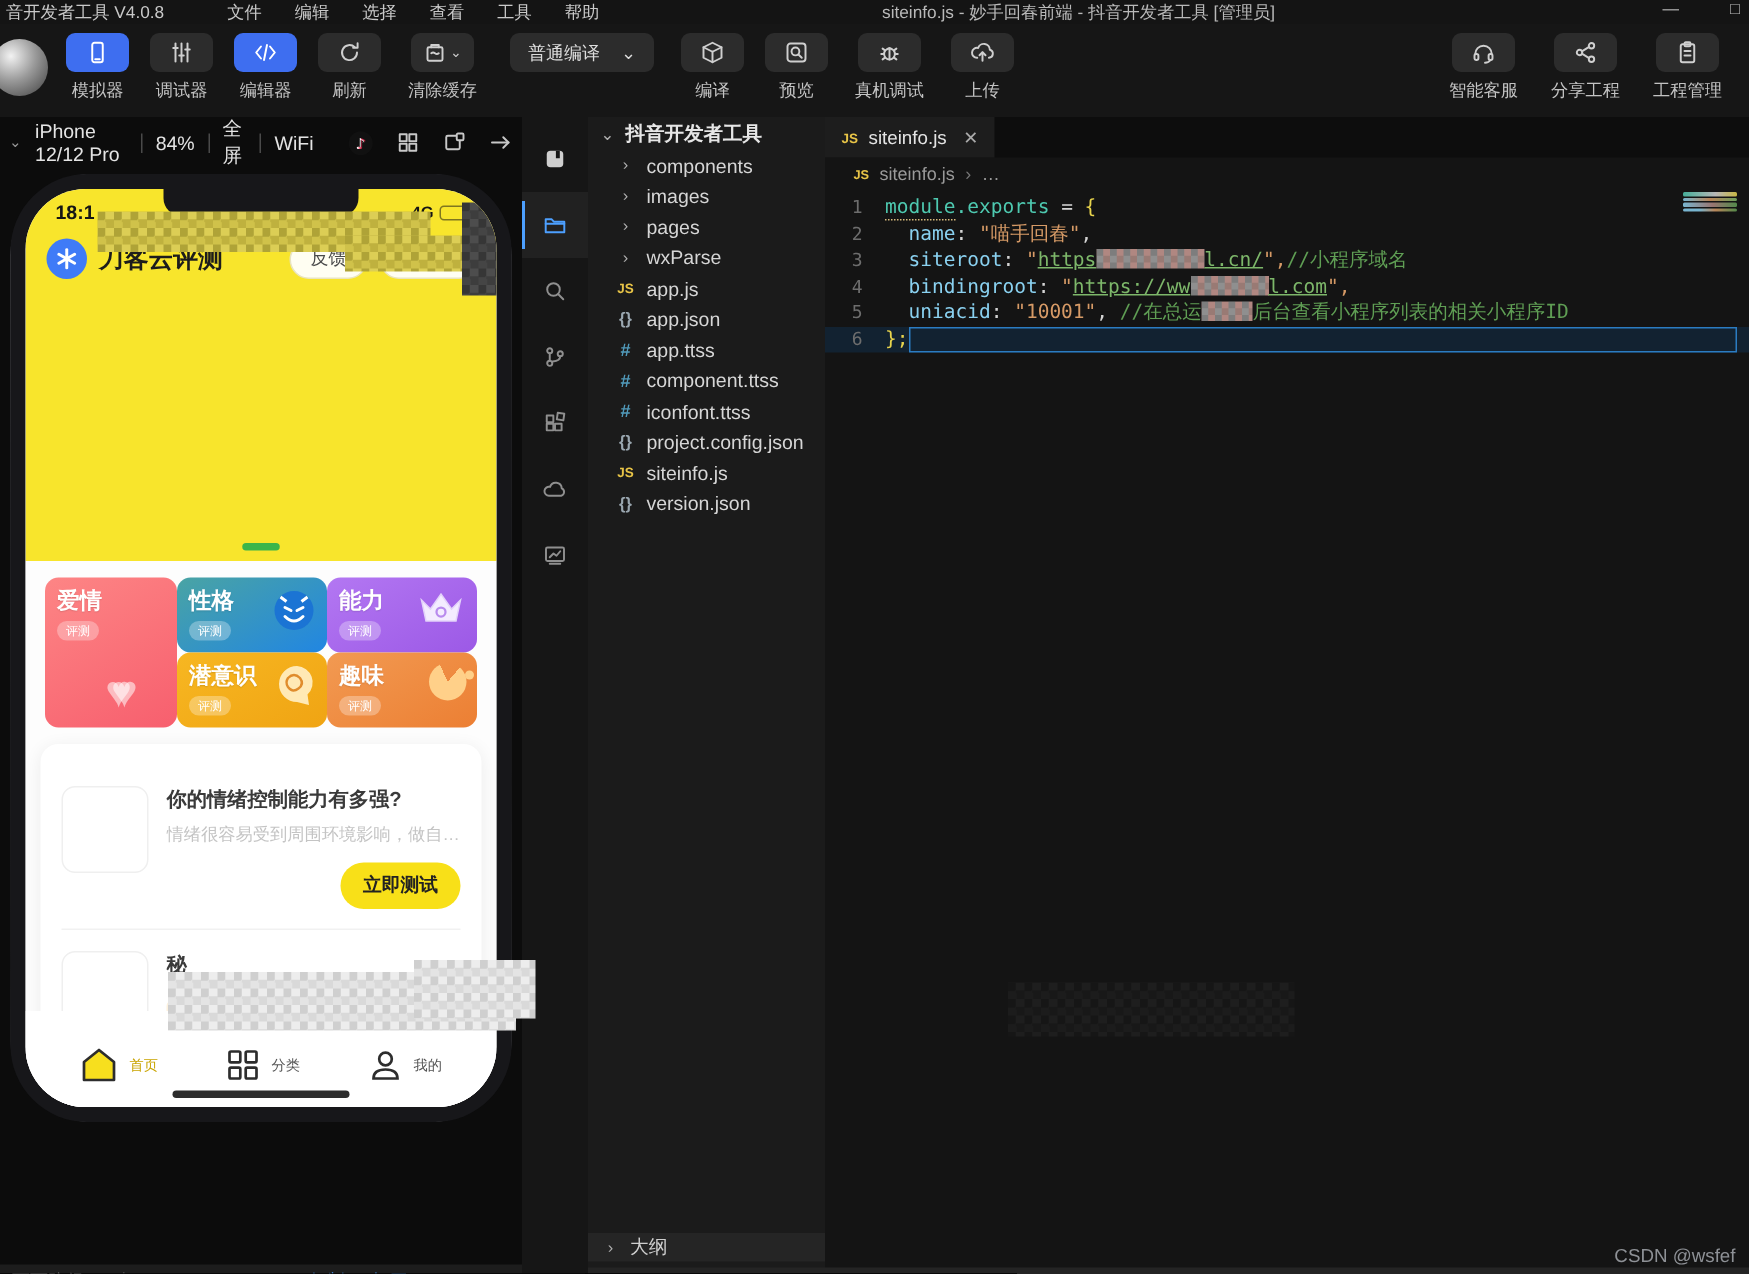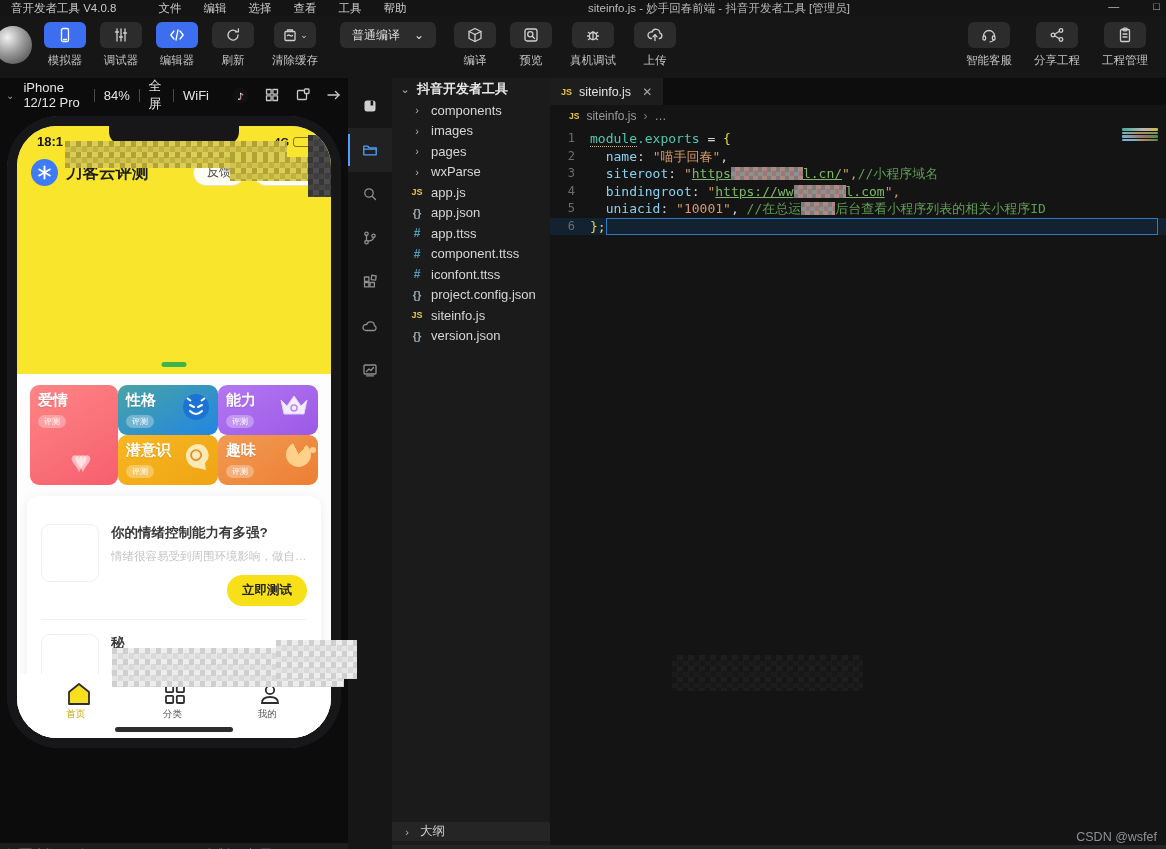--- a/index.html
+++ b/index.html
@@ -2,21 +2,21 @@
 <html><head>
 <meta charset="utf-8">
 <style>
   * { margin:0; padding:0; box-sizing:border-box; }
   html,body { background:#000; }
   body { font-family:"Liberation Sans","DejaVu Sans",sans-serif; }
   #root { position:relative; width:1166px; height:849px; overflow:hidden; background:#0b0b0b; color:#ccc; }
 
   
   .titlebar { position:absolute; left:0; top:0; width:100%; height:16px; background:#141414; display:flex; align-items:center; font-size:11.5px; color:#c9c9c9; }
-  .titlebar .appver { margin-left:11px; white-space:nowrap; }
+  .titlebar .appver { margin-left:4px; white-space:nowrap; }
   .menus { display:flex; margin-left:42px; gap:22px; }
   .menus span { cursor:default; }
   .win-title { position:absolute; left:588px; top:1px; color:#b9b9b9; font-size:11.5px; white-space:nowrap; }
   .win-ctrls { position:absolute; right:6px; top:0; display:flex; gap:34px; color:#bbb; font-size:11px; }
 
   
   .toolbar { position:absolute; left:0; top:16px; width:100%; height:62px; background:#161616; display:flex; align-items:flex-start; padding:6px 10px 0 0; }
   .avatar { width:38px; height:38px; border-radius:50%; background:radial-gradient(circle at 35% 30%, #f2f2f2, #9a9a9a 45%, #3c3c3c); margin:4px 8px 0 -6px; flex:0 0 auto; }
   .tgroup { display:flex; gap:6px; }
   .tool-btn { width:50px; display:flex; flex-direction:column; align-items:center; cursor:pointer; }
@@ -74,21 +74,21 @@
   .lat-item:last-child { border-bottom:none; }
   .thumb { width:58px; height:58px; border:1px solid #efefef; border-radius:9px; background:#fff; flex:0 0 auto; }
   .lat-body { flex:1; min-width:0; }
   .lat-t { font-size:13.5px; font-weight:600; color:#3a3a3a; white-space:nowrap; overflow:hidden; }
   .lat-d { margin-top:7px; font-size:11.5px; color:#c4c4c4; white-space:nowrap; overflow:hidden; text-overflow:ellipsis; }
   .lat-meta { margin-top:11px; display:flex; align-items:center; }
   .count-pill { display:flex; align-items:center; gap:5px; background:#fdf1dd; border-radius:5px; padding:5px 11px; font-size:11px; color:#ef9f43; }
   .cta { margin-left:auto; background:#f8e018; border-radius:999px; padding:7px 15px; font-size:12.5px; font-weight:bold; color:#222; cursor:pointer; }
 
   .ph-tabbar { position:absolute; left:0; right:0; bottom:0; height:64px; background:#fff; z-index:5; display:flex; justify-content:space-around; padding:8px 14px 0; }
-  .tab-item { display:flex; flex-direction:column; gap:2px; cursor:pointer; }
+  .tab-item { display:flex; align-items:center; gap:7px; cursor:pointer; }
   .tab-item .tlbl { font-size:9.5px; color:#555; }
   .tab-item.active .tlbl { color:#c9a400; }
   .home-ind { position:absolute; left:50%; bottom:6px; transform:translateX(-50%); width:118px; height:5px; border-radius:3px; background:#2d2d2d; z-index:6; }
 
   .path-strip { position:absolute; left:0; top:765px; width:390px; height:22px; background:#1d1d1d; display:flex; align-items:center; gap:8px; padding:0 8px; font-size:12px; color:#bbb; }
   .path-strip .pth { color:#ddd; }
   .path-strip .lnk { color:#4a9df8; margin-left:10px; cursor:pointer; }
 
   
   .mz { position:absolute; background-size:11px 11px; z-index:7; }

